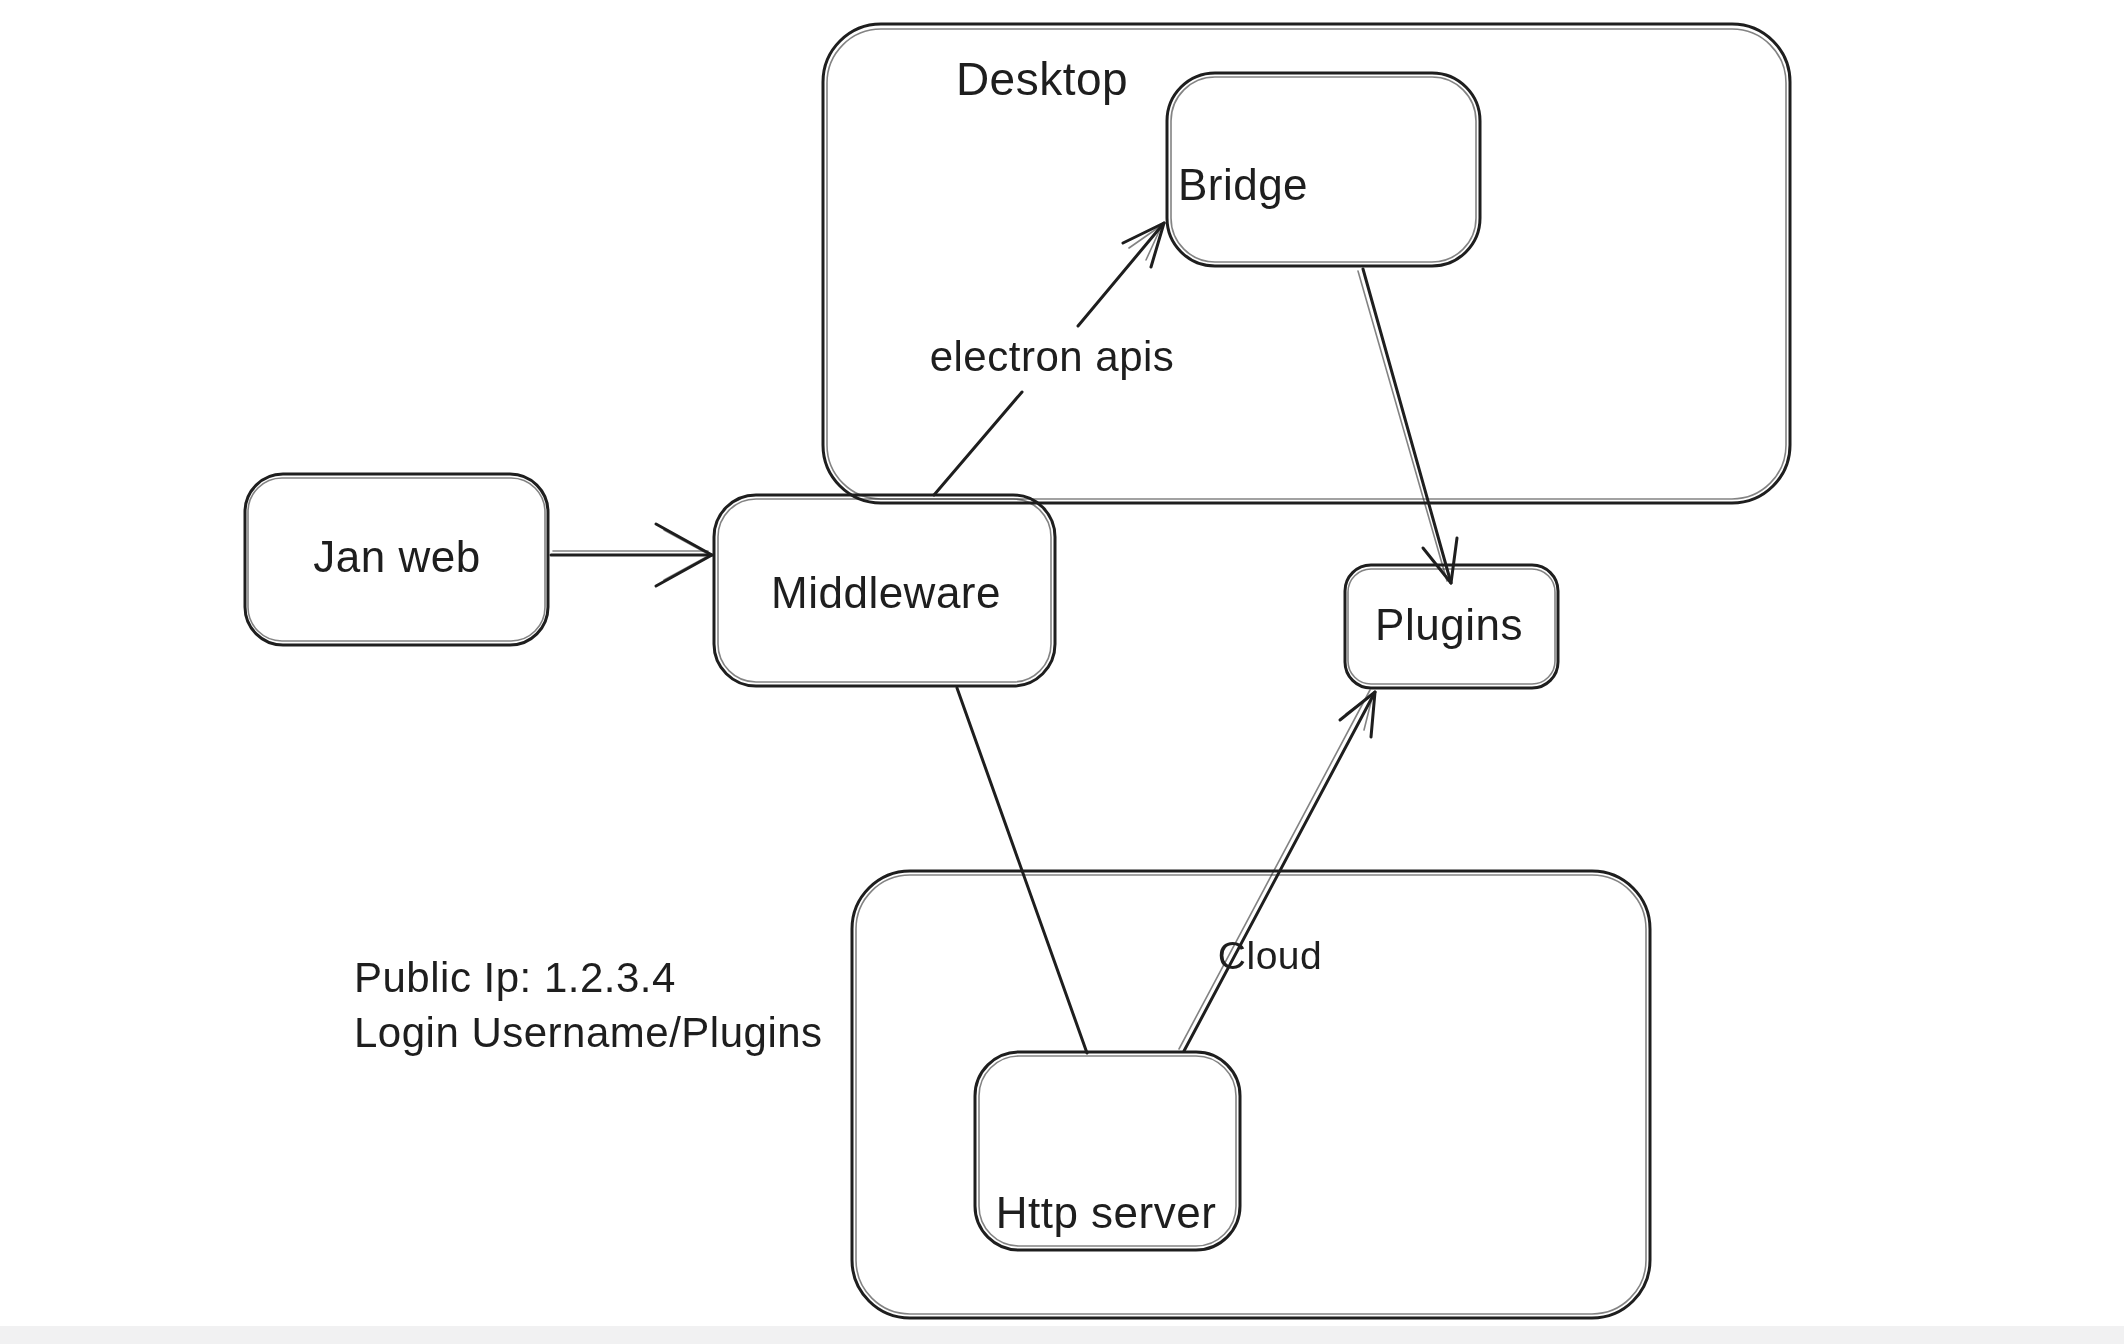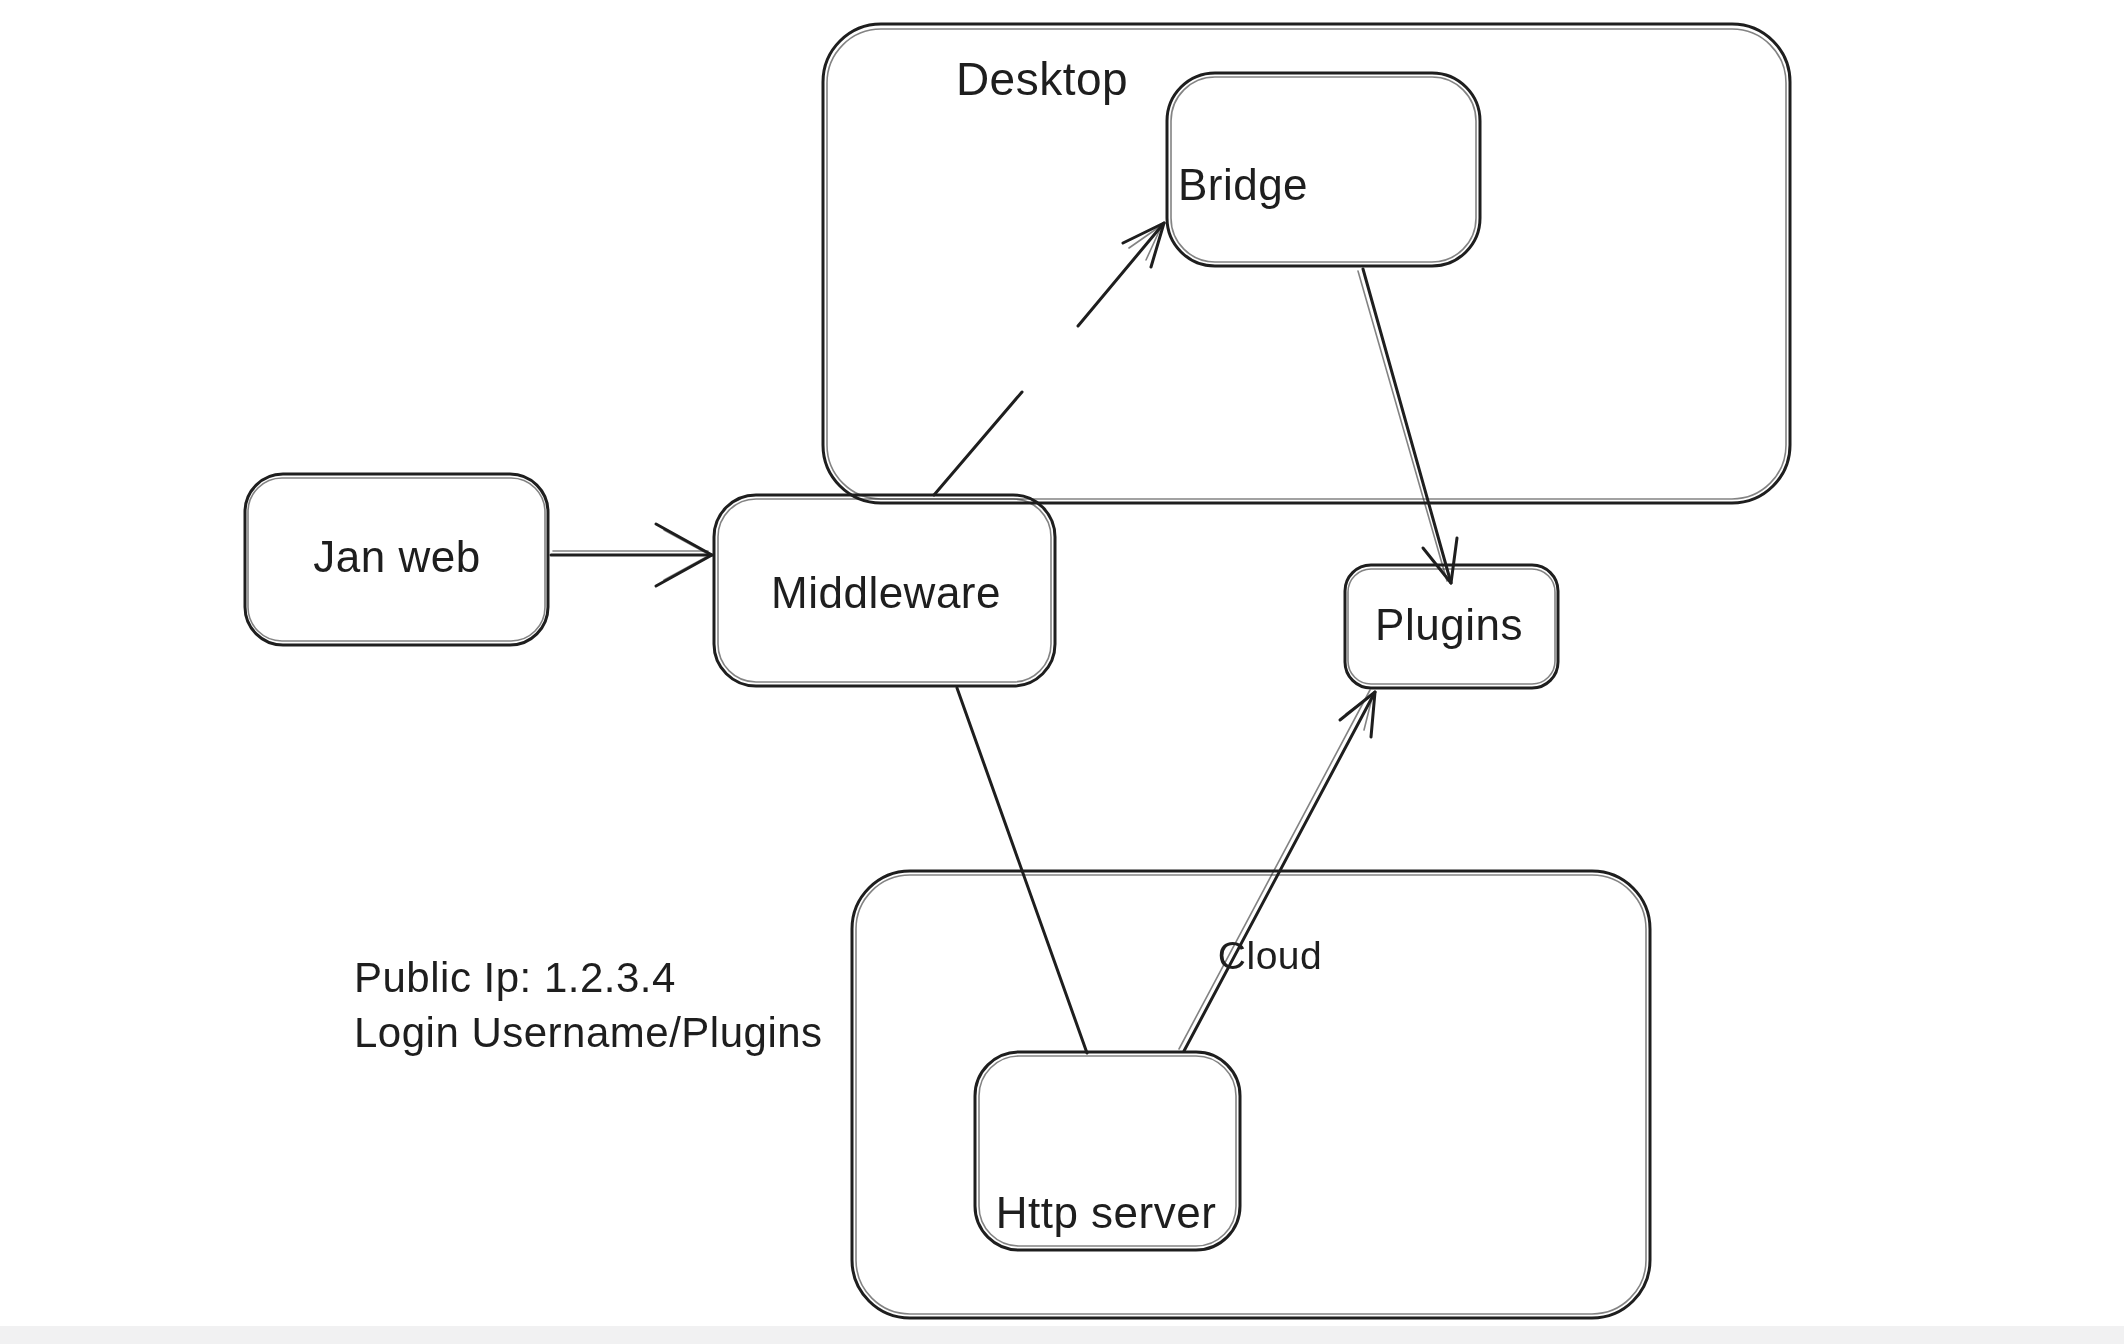--- a/index.html
+++ b/index.html
@@ -137,20 +137,21 @@
   <div class="label node-title" style="left:397px; top:557px;">Jan web</div>
 
   <div class="label node-title" style="left:886px; top:593px;">Middleware</div>
 
   <div class="label node-title" style="left:1243px; top:169px;margin-top:16px;">Bridge</div>
 
   <div class="label node-title" style="left:1449px; top:625px;">Plugins</div>
 
   <div class="label node-title" style="left:1106px; top:1213px;">Http server</div>
 
+  <div class="label edge-title" style="left:1052px; top:357px;">electron apis</div>
 
 
   <div class="annotation" style="left:354px; top:978px;">Public Ip: 1.2.3.4</div>
 
   <div class="annotation" style="left:354px; top:1033px;">Login Username/Plugins</div>
 
   <div class="bottom-bar"></div>
 </div>
 
 </body></html>

